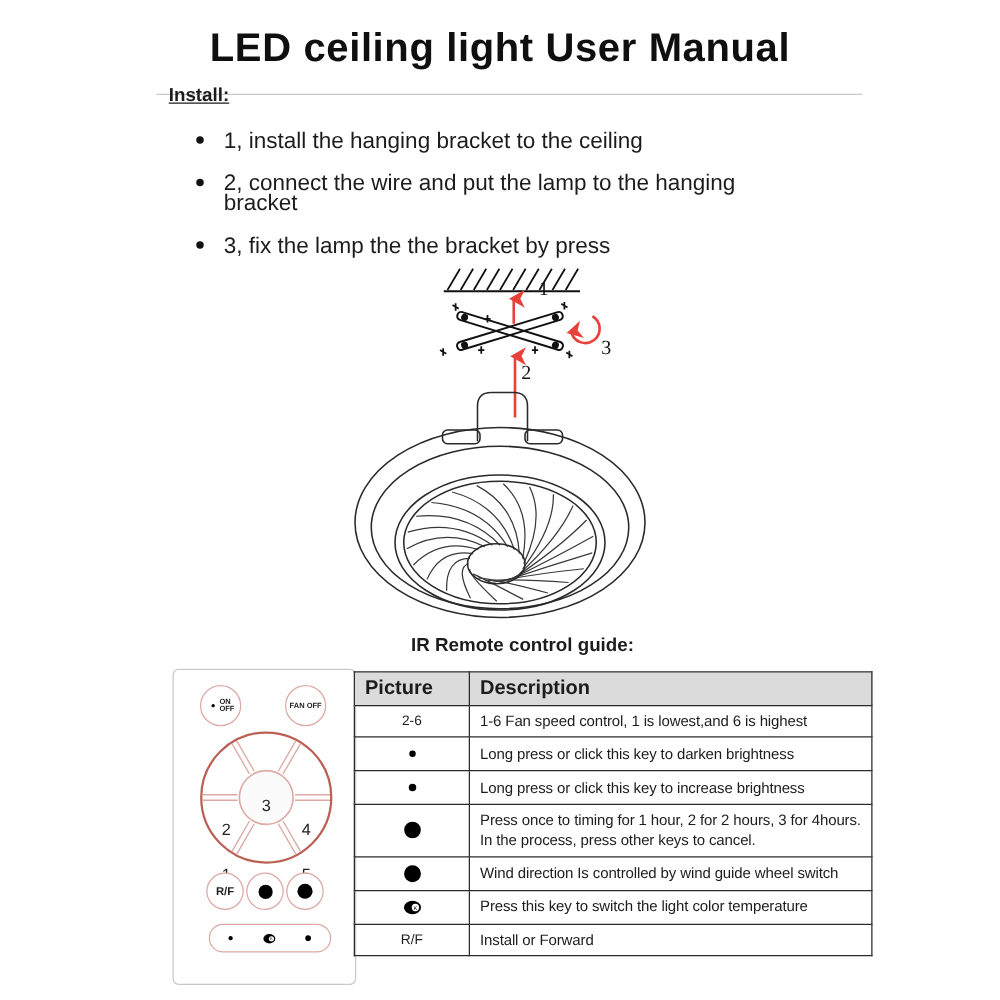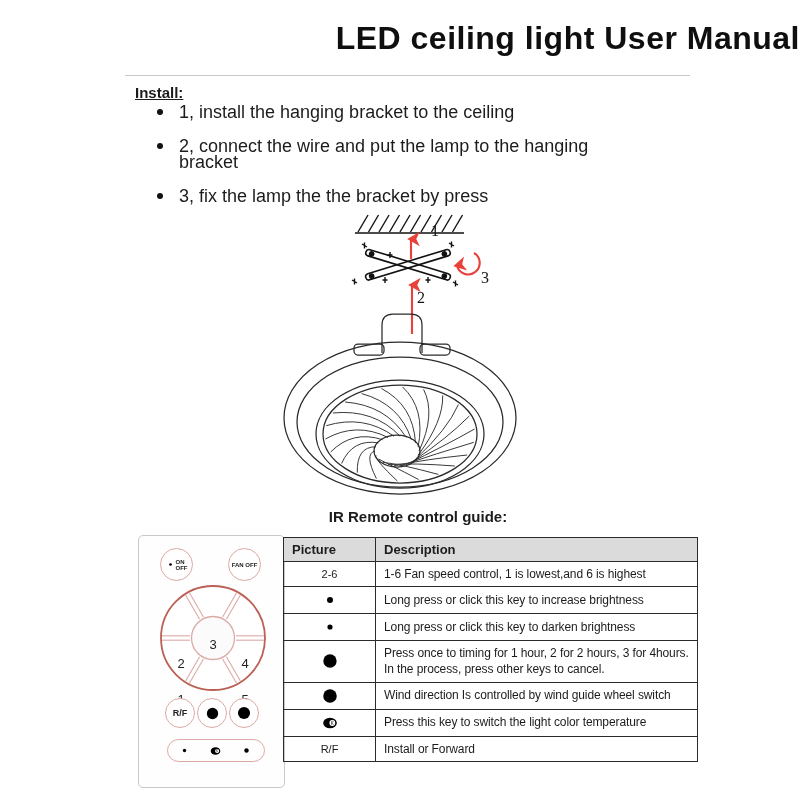--- a/index.html
+++ b/index.html
@@ -7,25 +7,25 @@
     --line:#2b2b2b;
     --arrow-red:#e8413a;
     --dial-ring:#bb6055;
     --pink:#dcaaa4;
     --hdr-bg:#dbdbdb;
   }
   *{margin:0;padding:0;box-sizing:border-box;}
   body{background:#888;font-family:"Liberation Sans",sans-serif;color:var(--ink);}
   .page{position:relative;width:800px;height:800px;background:#fff;margin:0 auto;overflow:hidden;}
 
-  .title{position:absolute;top:20px;left:0;width:100%;text-align:right;
+  .title{position:absolute;top:20px;left:0;width:100%;text-align:center;
          font-size:32px;font-weight:bold;letter-spacing:.5px;color:#0f0f0f;}
   .title-rule{position:absolute;top:75px;left:125px;width:565px;height:0;border-top:1px solid #c9c9c9;}
 
-  .install-heading{position:absolute;top:84px;left:135px;font-size:15px;font-weight:bold;
+  .install-heading{position:absolute;top:68px;left:135px;font-size:15px;font-weight:bold;
                    text-decoration:underline;}
   .install-list{position:absolute;top:104px;left:155px;width:480px;list-style:none;}
   .install-list li{position:relative;padding-left:24px;margin-bottom:18px;font-size:18px;line-height:16px;}
   .install-list li .bullet{position:absolute;left:2px;top:5px;width:6px;height:6px;border-radius:50%;background:#111;}
 
   .diagram-svg{position:absolute;left:278px;top:203px;}
   .diagram-svg .ink{stroke:#2a2a2a;fill:none;stroke-width:1.25;}
   .diagram-svg .ink-bold{stroke:#111;fill:none;}
   .diagram-svg .red{stroke:var(--arrow-red);fill:none;stroke-width:2.1;}
   .diagram-svg .red-arrowhead{fill:var(--arrow-red);stroke:none;}
@@ -56,21 +56,21 @@
   .btn-wheel{left:90px;}
   .pill{position:absolute;left:28px;top:203px;width:98px;height:23px;border:1px solid var(--pink);
         border-radius:12px;display:flex;align-items:center;justify-content:space-between;padding:0 10px;}
 
   .glyph{display:block;}
 
   
   .remote-table{position:absolute;left:283px;top:537px;width:415px;border-collapse:collapse;
                 table-layout:fixed;}
   .remote-table th,.remote-table td{border:1px solid var(--line);vertical-align:middle;}
-  .remote-table th{background:var(--hdr-bg);font-size:13px;text-align:left;padding:4px 8px;height:15px;}
+  .remote-table th{background:var(--hdr-bg);font-size:16px;text-align:left;padding:4px 8px;height:15px;}
   .col-pic{width:92px;}
   .td-pic{text-align:center;font-size:11px;padding:3px 2px;}
   .td-desc{font-size:12px;letter-spacing:-0.1px;padding:4px 8px;line-height:1.35;}
   .cell-icon{display:inline-block;vertical-align:middle;}
   .defs-store{position:absolute;width:0;height:0;overflow:hidden;}
 </style>
 </head>
 <body>
 
 <svg class="defs-store" xmlns="http://www.w3.org/2000/svg" aria-hidden="true">
@@ -319,30 +319,30 @@
     </thead>
     <tbody id="table-body">
 
     <tr>
       <td class="td-pic">2-6</td>
       <td class="td-desc">1-6 Fan speed control, 1 is lowest,and 6 is highest</td>
     </tr>
 
     <tr>
       <td class="td-pic"><svg viewBox="0 0 24 24" width="20" height="20" class="cell-icon glyph">
+              <use href="#sun-dim-icon"></use>
+            </svg></td>
+      <td class="td-desc">Long press or click this key to darken brightness</td>
+    </tr>
+
+    <tr>
+      <td class="td-pic"><svg viewBox="0 0 24 24" width="20" height="20" class="cell-icon glyph">
               <use href="#sun-bright-icon"></use>
             </svg></td>
       <td class="td-desc">Long press or click this key to increase brightness</td>
-    </tr>
-
-    <tr>
-      <td class="td-pic"><svg viewBox="0 0 24 24" width="20" height="20" class="cell-icon glyph">
-              <use href="#sun-dim-icon"></use>
-            </svg></td>
-      <td class="td-desc">Long press or click this key to darken brightness</td>
     </tr>
 
     <tr>
       <td class="td-pic"><svg viewBox="0 0 24 24" width="20" height="20" class="cell-icon glyph">
               <use href="#clock-icon"></use>
             </svg></td>
       <td class="td-desc">Press once to timing for 1 hour, 2 for 2 hours, 3 for 4hours. In the process, press other keys to cancel.</td>
     </tr>
 
     <tr>

